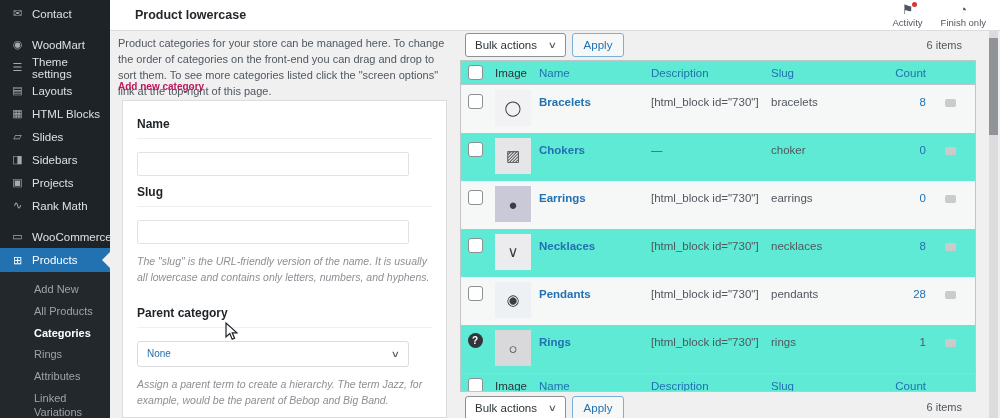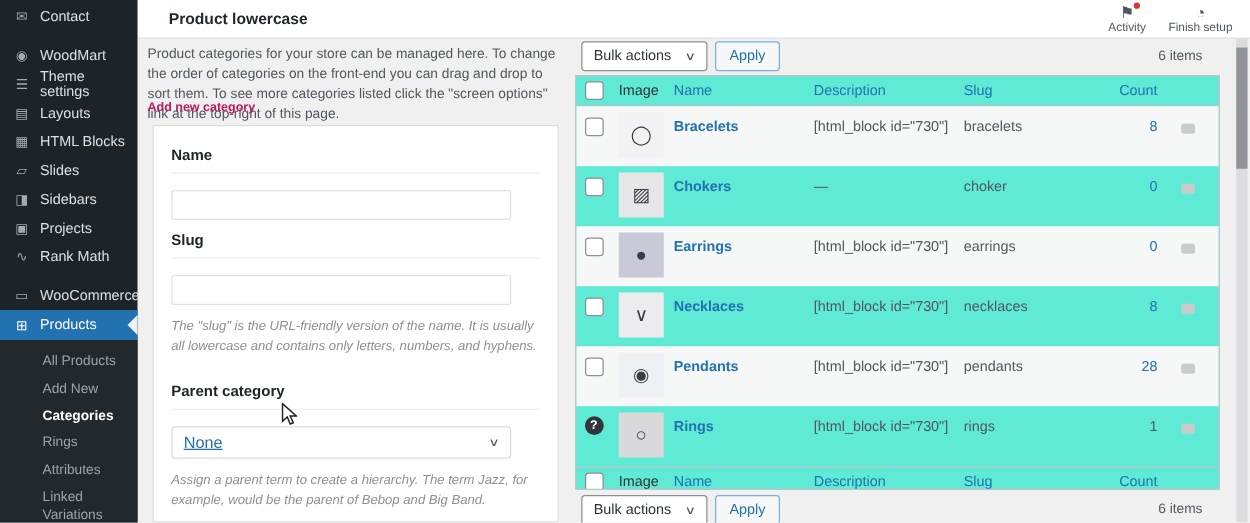--- a/index.html
+++ b/index.html
@@ -36,21 +36,21 @@
   .form-panel{position:absolute;left:122px;top:100px;width:325px;height:318px;background:#fff;
     border:1px solid #dcdcde;box-sizing:border-box;padding:16px 14px 0 14px;}
   .field-label{font-size:12px;font-weight:bold;color:#1d2327;padding-bottom:7px;
     border-bottom:1px solid #f0f0f1;margin-bottom:13px;}
   .text-input{display:block;width:272px;height:24px;border:1px solid #e0e2e4;border-radius:2px;
     background:#fff;margin:0 0 9px 0;box-sizing:border-box;font:inherit;padding:0 6px;}
   .help{font-style:italic;font-size:10.5px;color:#8c8f94;line-height:1.55;margin:0 0 20px 0;}
   .select-box{width:272px;height:26px;border:1px solid #dcdcde;border-radius:3px;display:flex;
     align-items:center;justify-content:space-between;padding:0 9px;box-sizing:border-box;
     margin-bottom:9px;background:#fff;cursor:pointer;}
-  .select-value{color:#2271b1;font-size:13px;text-decoration:underline;}
+  .select-value{color:#2271b1;font-size:10px;}
   .chev{color:#50575e;font-size:9px;transform:scaleX(1.4);}
   
   .bulk-row{position:absolute;left:465px;display:flex;align-items:center;gap:6px;z-index:2;}
   .bulk-top{top:33px;}
   .bulk-bottom{top:396px;}
   .bulk-select{display:flex;align-items:center;gap:12px;background:#fff;border:1px solid #8c8f94;
     border-radius:3px;height:24px;padding:0 9px;font-size:11.5px;color:#2c3338;cursor:pointer;box-sizing:border-box;}
   .apply-btn{height:24px;padding:0 11px;background:#f6f7f7;border:1px solid #7bb0d6;border-radius:3px;
     color:#2271b1;font-size:11.5px;cursor:pointer;font-family:inherit;}
   .items-count{position:absolute;font-size:11px;color:#50575e;right:38px;}
@@ -132,41 +132,41 @@
     <div class="sep"></div>
     <div class="menu-item">
       <span class="mi">▭</span>
       <span>WooCommerce</span>
     </div>
     <div class="menu-item active">
       <span class="mi">⊞</span>
       <span>Products</span>
     </div>
     <div class="submenu">
+      <div class="submenu-item">Add New</div>
       <div class="submenu-item">All Products</div>
-      <div class="submenu-item">Add New</div>
       <div class="submenu-item current">Categories</div>
       <div class="submenu-item">Rings</div>
       <div class="submenu-item">Attributes</div>
       <div class="submenu-item">Linked Variations</div>
 
     </div>
   </div>
 </div>
 
 <div class="topbar">
   <div class="page-title">Product lowercase</div>
   <div class="topbar-actions">
     <div class="tb-action">
       <span class="aicon"><span>⚑</span><span class="badge-dot"></span></span>
       <span>Activity</span>
     </div>
     <div class="tb-action">
       <span class="aicon">◔</span>
-      <span>Finish setup</span>
+      <span>Finish only</span>
     </div>
   </div>
 </div>
 
 <div class="intro">Product categories for your store can be managed here. To change the order of categories on the front-end you can drag and drop to sort them. To see more categories listed click the "screen options" link at the top-right of this page.</div>
 <div class="add-heading">Add new category</div>
 
 <div class="form-panel">
   <div class="field-label">Name</div>
   <input class="text-input" type="text" value="" style="">

